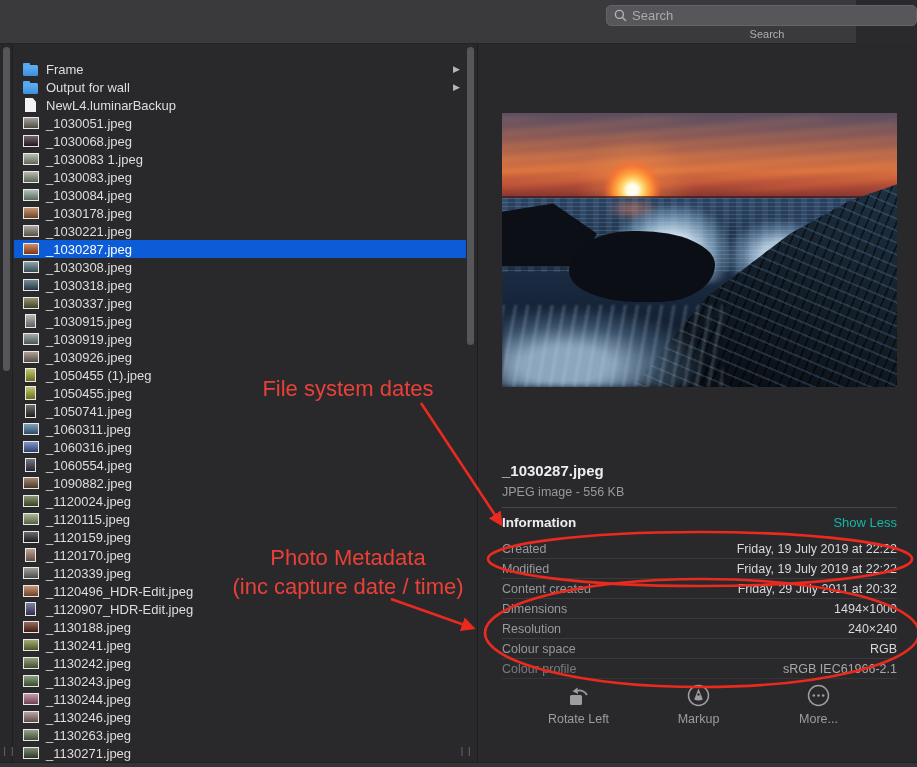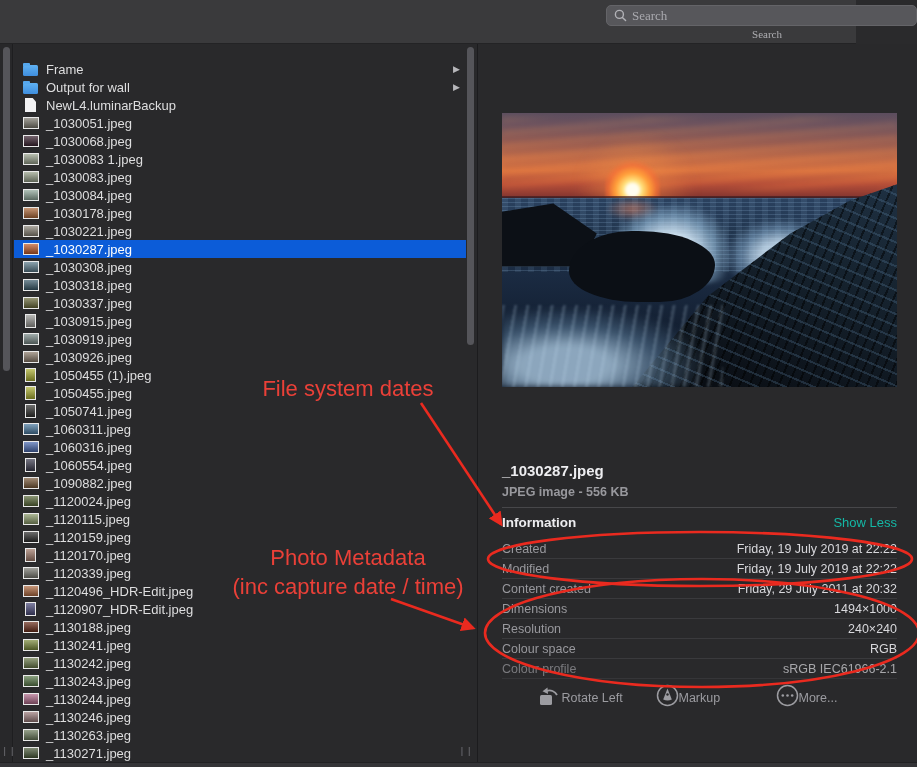--- a/index.html
+++ b/index.html
@@ -1,20 +1,20 @@
 <!DOCTYPE html>
 <html><head>
 <meta charset="utf-8">
 <style>
   * { margin:0; padding:0; box-sizing:border-box; }
   html,body { width:917px; height:767px; background:#2a2a2c; font-family:"Liberation Sans",sans-serif; }
   .window { position:relative; width:917px; height:767px; overflow:hidden; background:#2a2a2c; }
 
   
-  .toolbar { position:absolute; top:0; left:0; width:856px; height:44px; background:#3a3a3c; border-bottom:1px solid #232325;font-family:Liberation Serif, serif; }
+  .toolbar { position:absolute; top:0; left:0; width:856px; height:44px; background:#3a3a3c; border-bottom:1px solid #232325; }
   .search-field { position:absolute; left:606px; top:5px; width:311px; height:21px; background:#57575b; border:1px solid #646468; border-radius:5px; display:flex; align-items:center; padding-left:7px; }
   .search-field .ph { color:#a9a9ae; font-size:13px; margin-left:5px; }
   .search-icon svg { display:block; }
   .toolbar-label { position:absolute; top:28px; left:737px; width:60px; text-align:center; color:#aeaeb2; font-size:11px; }
 
   
   .left-strip { position:absolute; left:0; top:44px; width:13px; height:718px; background:#28282a; border-right:1px solid #1e1e20; }
   .strip-scrollbar { position:absolute; left:3px; top:3px; width:7px; height:324px; border-radius:4px; background:#55555a; }
   .resize-handle { position:absolute; bottom:6px; color:#77777c; font-size:9px; letter-spacing:2px; font-family:"DejaVu Sans Mono",monospace; }
   .left-strip .resize-handle { left:2px; }
@@ -51,33 +51,33 @@
   .spray-main { left:27%; top:34%; width:30%; height:30%; background:radial-gradient(ellipse at 50% 60%, rgba(218,236,250,.95) 0 28%, rgba(160,200,230,.55) 55%, transparent 76%); filter:blur(2px); transform:rotate(-8deg); }
   .spray-right { left:57%; top:39%; width:27%; height:24%; background:radial-gradient(ellipse at 50% 55%, rgba(205,228,246,.85) 0 26%, rgba(150,190,225,.45) 52%, transparent 75%); filter:blur(2px); }
   .rock-left { left:0; top:0; width:100%; height:100%; clip-path:polygon(0 36%, 13% 33%, 24% 44%, 20% 56%, 0 56%); background:#0c1016; }
   .rock-center { left:17%; top:43%; width:37%; height:26%; background:#0b0f15; border-radius:45% 55% 40% 50%/60% 50% 55% 45%; }
   .basalt { left:0; top:0; width:100%; height:100%; clip-path:polygon(100% 26%, 100% 100%, 33% 100%, 52% 67%, 73% 44%, 88% 32%); background:linear-gradient(205deg,#24394f 0%,#16232f 40%,#0a0e14 78%); }
   .basalt-tex { left:0; top:0; width:100%; height:100%; clip-path:polygon(100% 26%, 100% 100%, 33% 100%, 52% 67%, 73% 44%, 88% 32%); background:repeating-linear-gradient(23deg, rgba(112,152,192,.26) 0 2px, transparent 2px 11px), repeating-linear-gradient(113deg, rgba(0,0,0,.55) 0 2px, transparent 2px 9px); opacity:.85; }
   .foam-bottom { left:0; bottom:0; width:50%; height:28%; background:radial-gradient(ellipse at 32% 72%, rgba(172,202,226,.8) 0 24%, rgba(110,150,185,.42) 50%, transparent 76%); filter:blur(3px); }
   .foam-streaks { left:0; bottom:0; width:56%; height:30%; background:repeating-linear-gradient(100deg, rgba(190,215,235,.45) 0 2px, transparent 4px 12px); opacity:.5; filter:blur(1px); }
 
   .file-title { position:absolute; left:22px; top:418px; color:#ededf0; font-size:15px; font-weight:bold; }
-  .file-subtitle { position:absolute; left:22px; top:441px; color:#98989d; font-size:12.5px;font-weight:bold; }
+  .file-subtitle { position:absolute; left:22px; top:441px; color:#98989d; font-size:12.5px; }
   .info-divider { position:absolute; left:22px; right:20px; top:463px; height:1px; background:#47474a; }
   .info-header { position:absolute; left:22px; right:20px; top:471px; display:flex; justify-content:space-between; align-items:baseline; }
   .info-header .title { color:#ededf0; font-size:13.5px; font-weight:bold;text-align:right; }
   .info-header .less { color:#14b8a6; font-size:13px; cursor:pointer; }
   .info-rows { position:absolute; left:22px; right:20px; top:495px; }
   .info-row { height:20px; display:flex; justify-content:space-between; align-items:center; border-bottom:1px solid #3a3a3d; font-size:12.5px; }
   .info-row .lbl { color:#98989d; }
   .info-row .val { color:#d8d8dc; }
   .info-row.dim { opacity:.72; }
 
   .actions { position:absolute; left:0; top:640px; width:437px; display:flex; justify-content:center; gap:34px; }
-  .action { display:flex; align-items:center; width:86px; cursor:pointer; }
+  .action { display:flex; flex-direction:column; align-items:center; width:86px; cursor:pointer; }
   .action svg { display:block; margin-bottom:5px; }
   .action .albl { color:#9c9ca1; font-size:12.5px; white-space:nowrap; }
 
   
   .footer { position:absolute; left:0; bottom:0; width:917px; height:5px; background:#343437; border-top:1px solid #212123; }
 
   
   .ann-svg { position:absolute; left:0; top:0; width:917px; height:767px; pointer-events:none; z-index:50; }
   .ann-text { position:absolute; color:#ea4038; font-size:22px; text-align:center; pointer-events:none; z-index:51; white-space:nowrap; }
   .ann1 { left:198px; top:376px; width:300px; }

